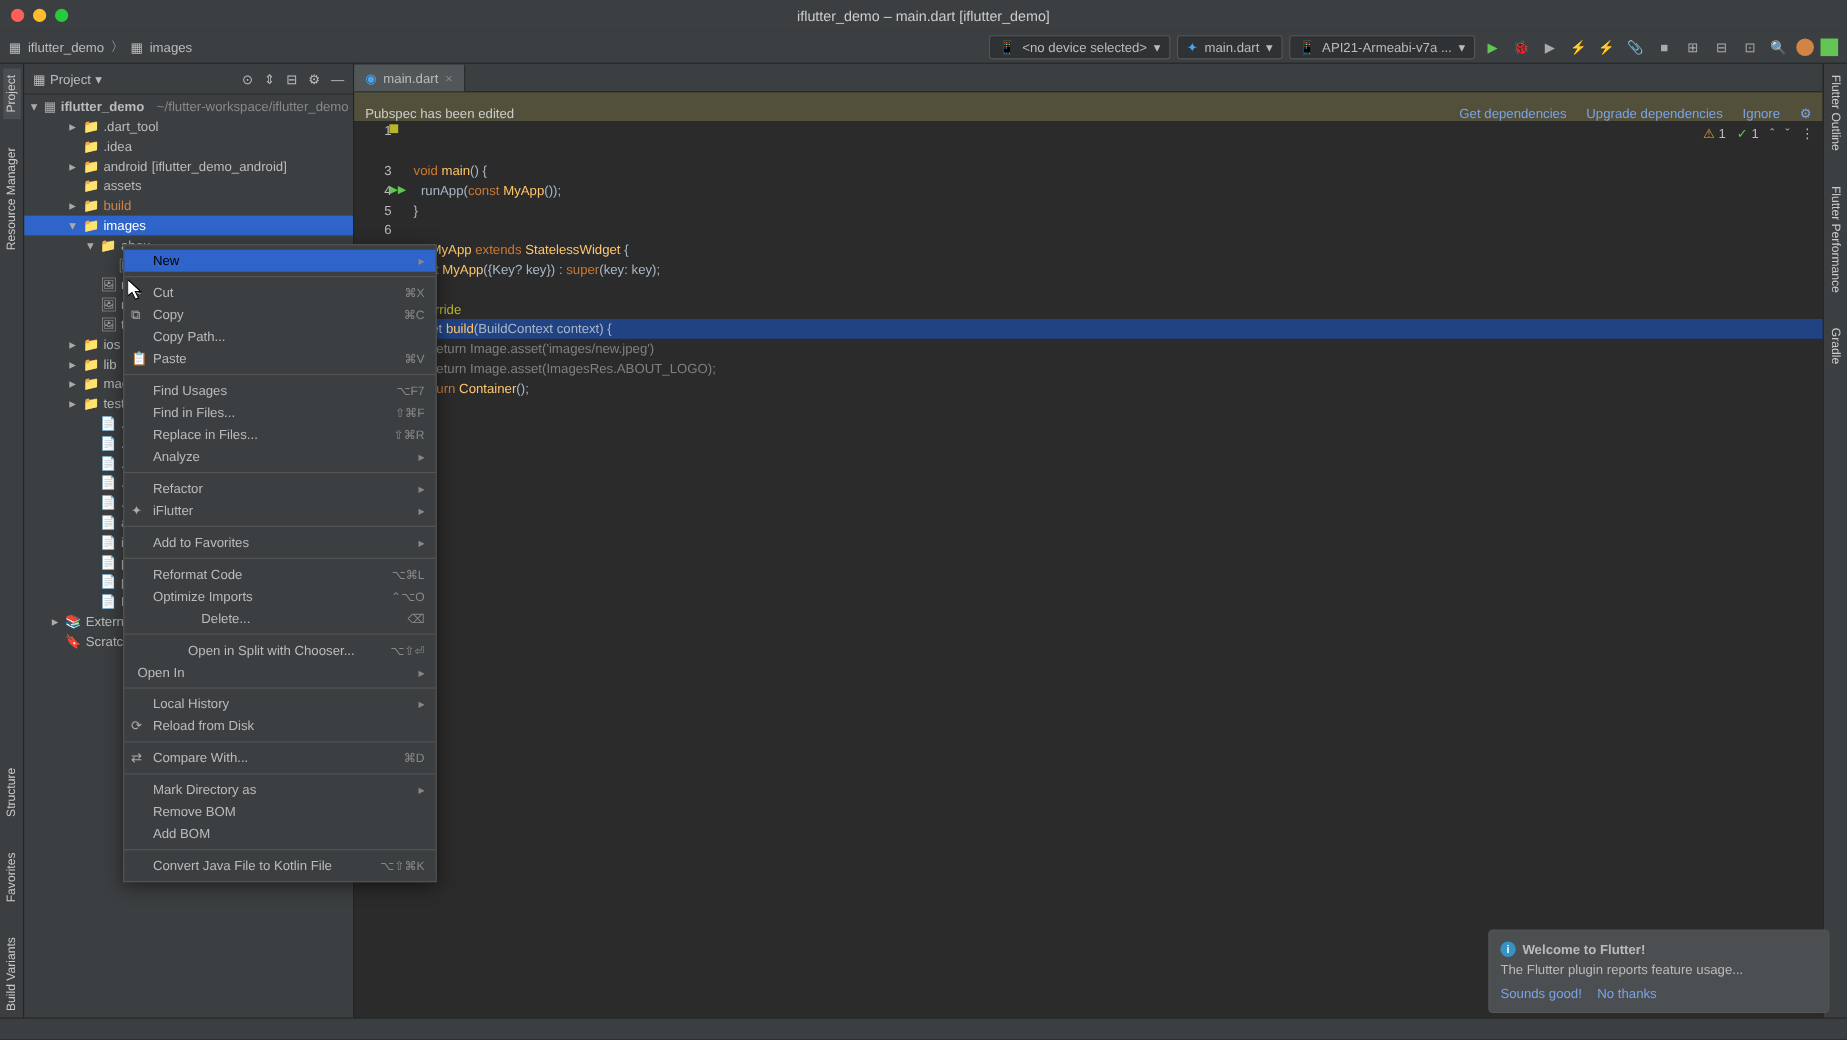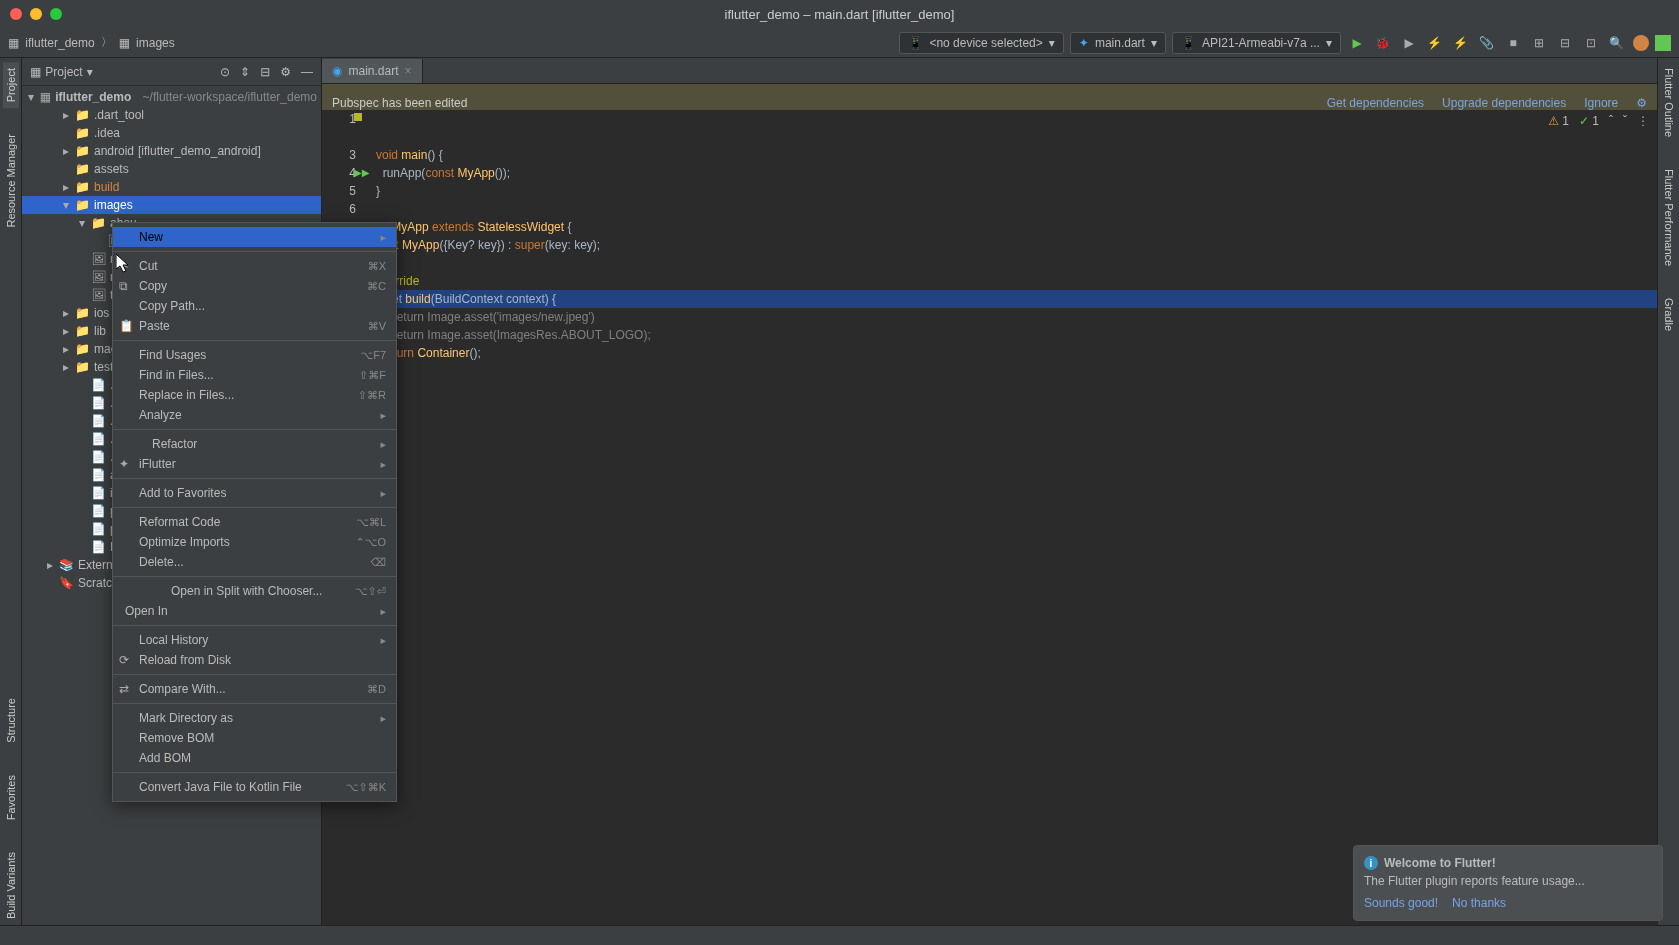--- a/index.html
+++ b/index.html
@@ -441,21 +441,21 @@
     </div>
     <div class="menu-item" style="position: relative;">
       <span>Replace in Files...</span>
       <span class="menu-shortcut">⇧⌘R</span>
     </div>
     <div class="menu-item" style="position: relative;">
       <span>Analyze</span>
       <span class="menu-shortcut">▸</span>
     </div>
     <div class="menu-sep"></div>
-    <div class="menu-item" style="position: relative; margin-left: 13px;">
+    <div class="menu-item" style="position: relative;">
       <span>Refactor</span>
       <span class="menu-shortcut">▸</span>
     </div>
     <div class="menu-item" style="position: relative;">
       <span class="menu-icon">✦</span>
       <span>iFlutter</span>
       <span class="menu-shortcut">▸</span>
     </div>
     <div class="menu-sep"></div>
     <div class="menu-item" style="position: relative;">
@@ -464,21 +464,21 @@
     </div>
     <div class="menu-sep"></div>
     <div class="menu-item" style="position: relative;">
       <span>Reformat Code</span>
       <span class="menu-shortcut">⌥⌘L</span>
     </div>
     <div class="menu-item" style="position: relative;">
       <span>Optimize Imports</span>
       <span class="menu-shortcut">⌃⌥O</span>
     </div>
-    <div class="menu-item" style="position: relative;">
+    <div class="menu-item" style="position: relative; margin-left: 44px;">
       <span>Delete...</span>
       <span class="menu-shortcut">⌫</span>
     </div>
     <div class="menu-sep"></div>
     <div class="menu-item" style="position: relative; margin-left: 32px;">
       <span>Open in Split with Chooser...</span>
       <span class="menu-shortcut">⌥⇧⏎</span>
     </div>
     <div class="menu-item" style="position: relative; padding-left: 12px;">
       <span>Open In</span>

